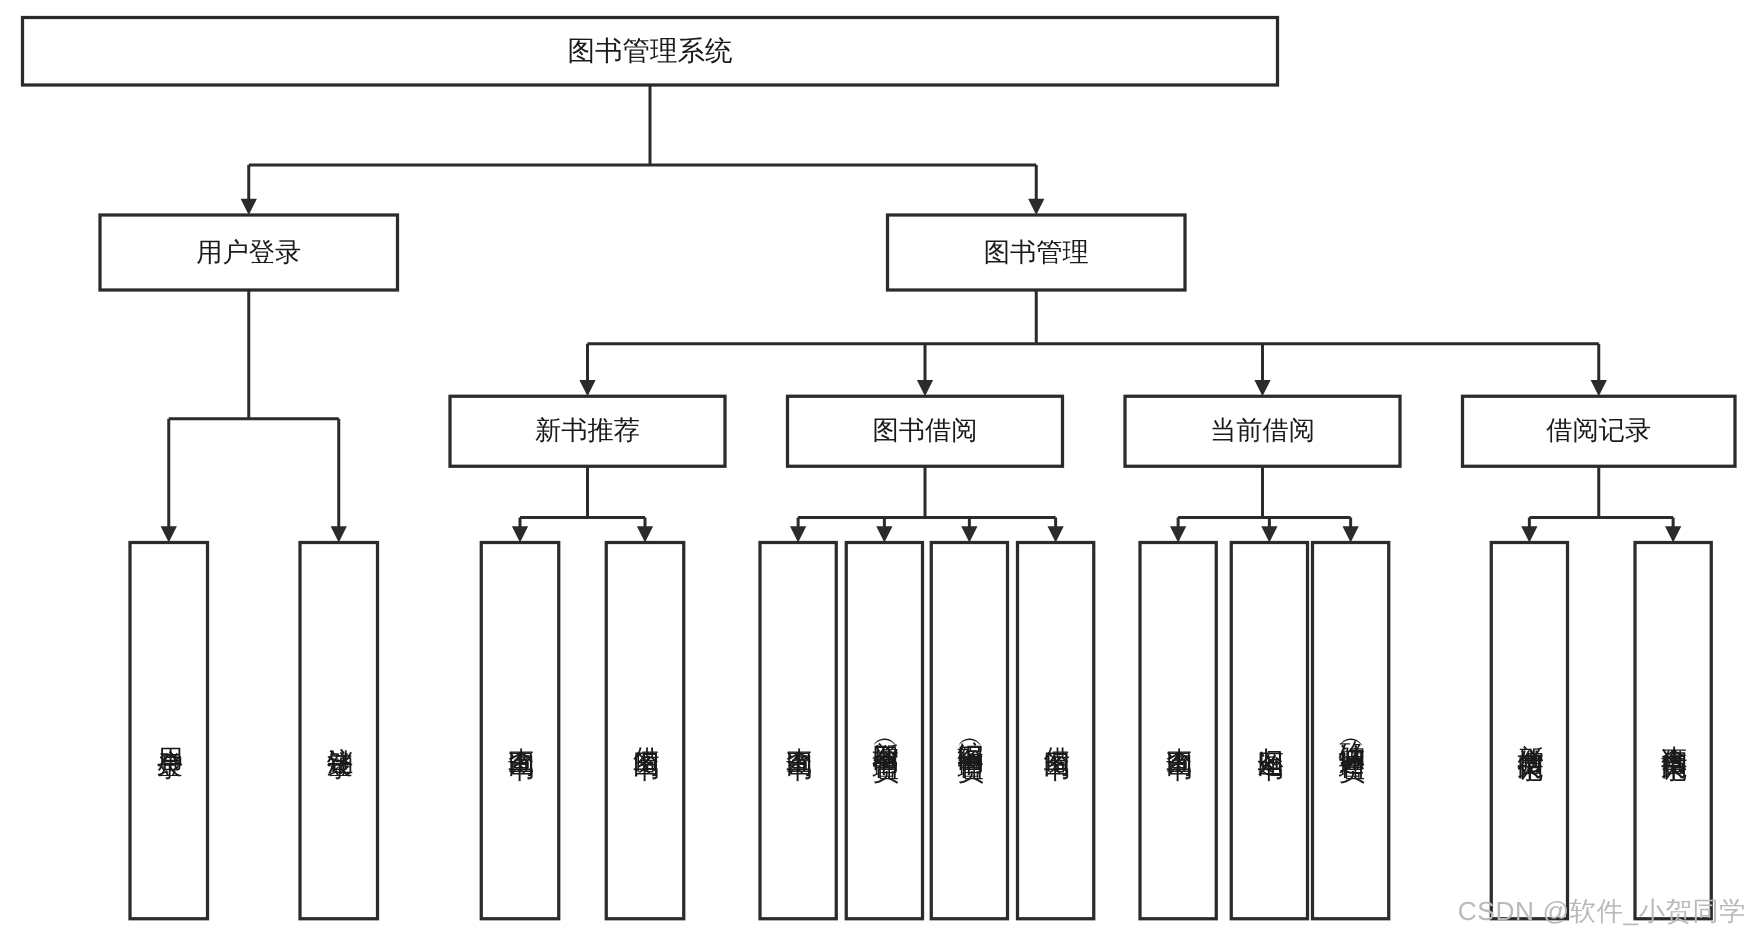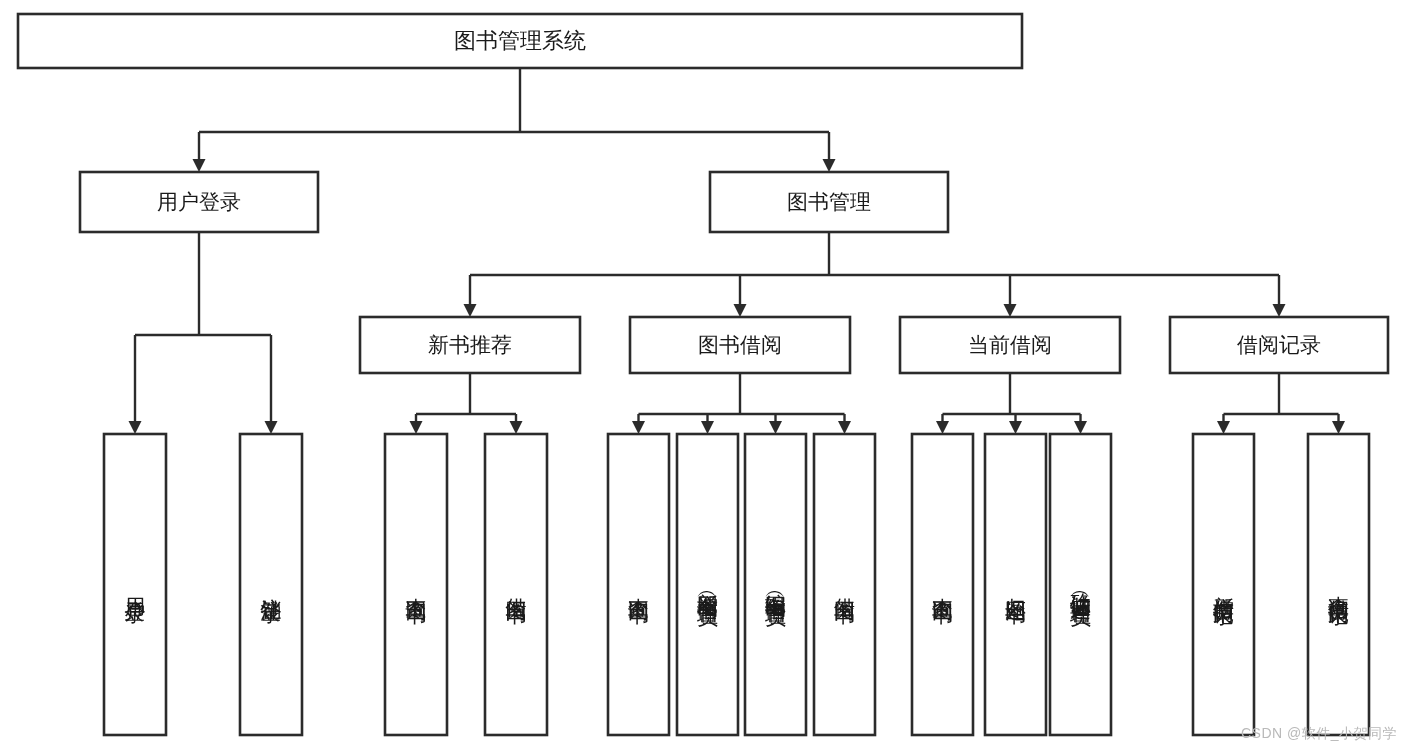--- a/index.html
+++ b/index.html
@@ -66,21 +66,21 @@
     align-items: center;
     justify-content: center;
     white-space: nowrap;
     pointer-events: none;
   }
   .watermark {
     position: absolute;
     right: 8px;
     bottom: 4px;
     font-family: "Liberation Sans", "DejaVu Sans", sans-serif;
-    font-size: 14px;
+    font-size: 21px;
     color: #b9b9b9;
     white-space: nowrap;
     letter-spacing: 0.5px;
     margin-left: 17px;
   }
 </style>
 </head>
 <body>
 
 <div id="diagram-root">

